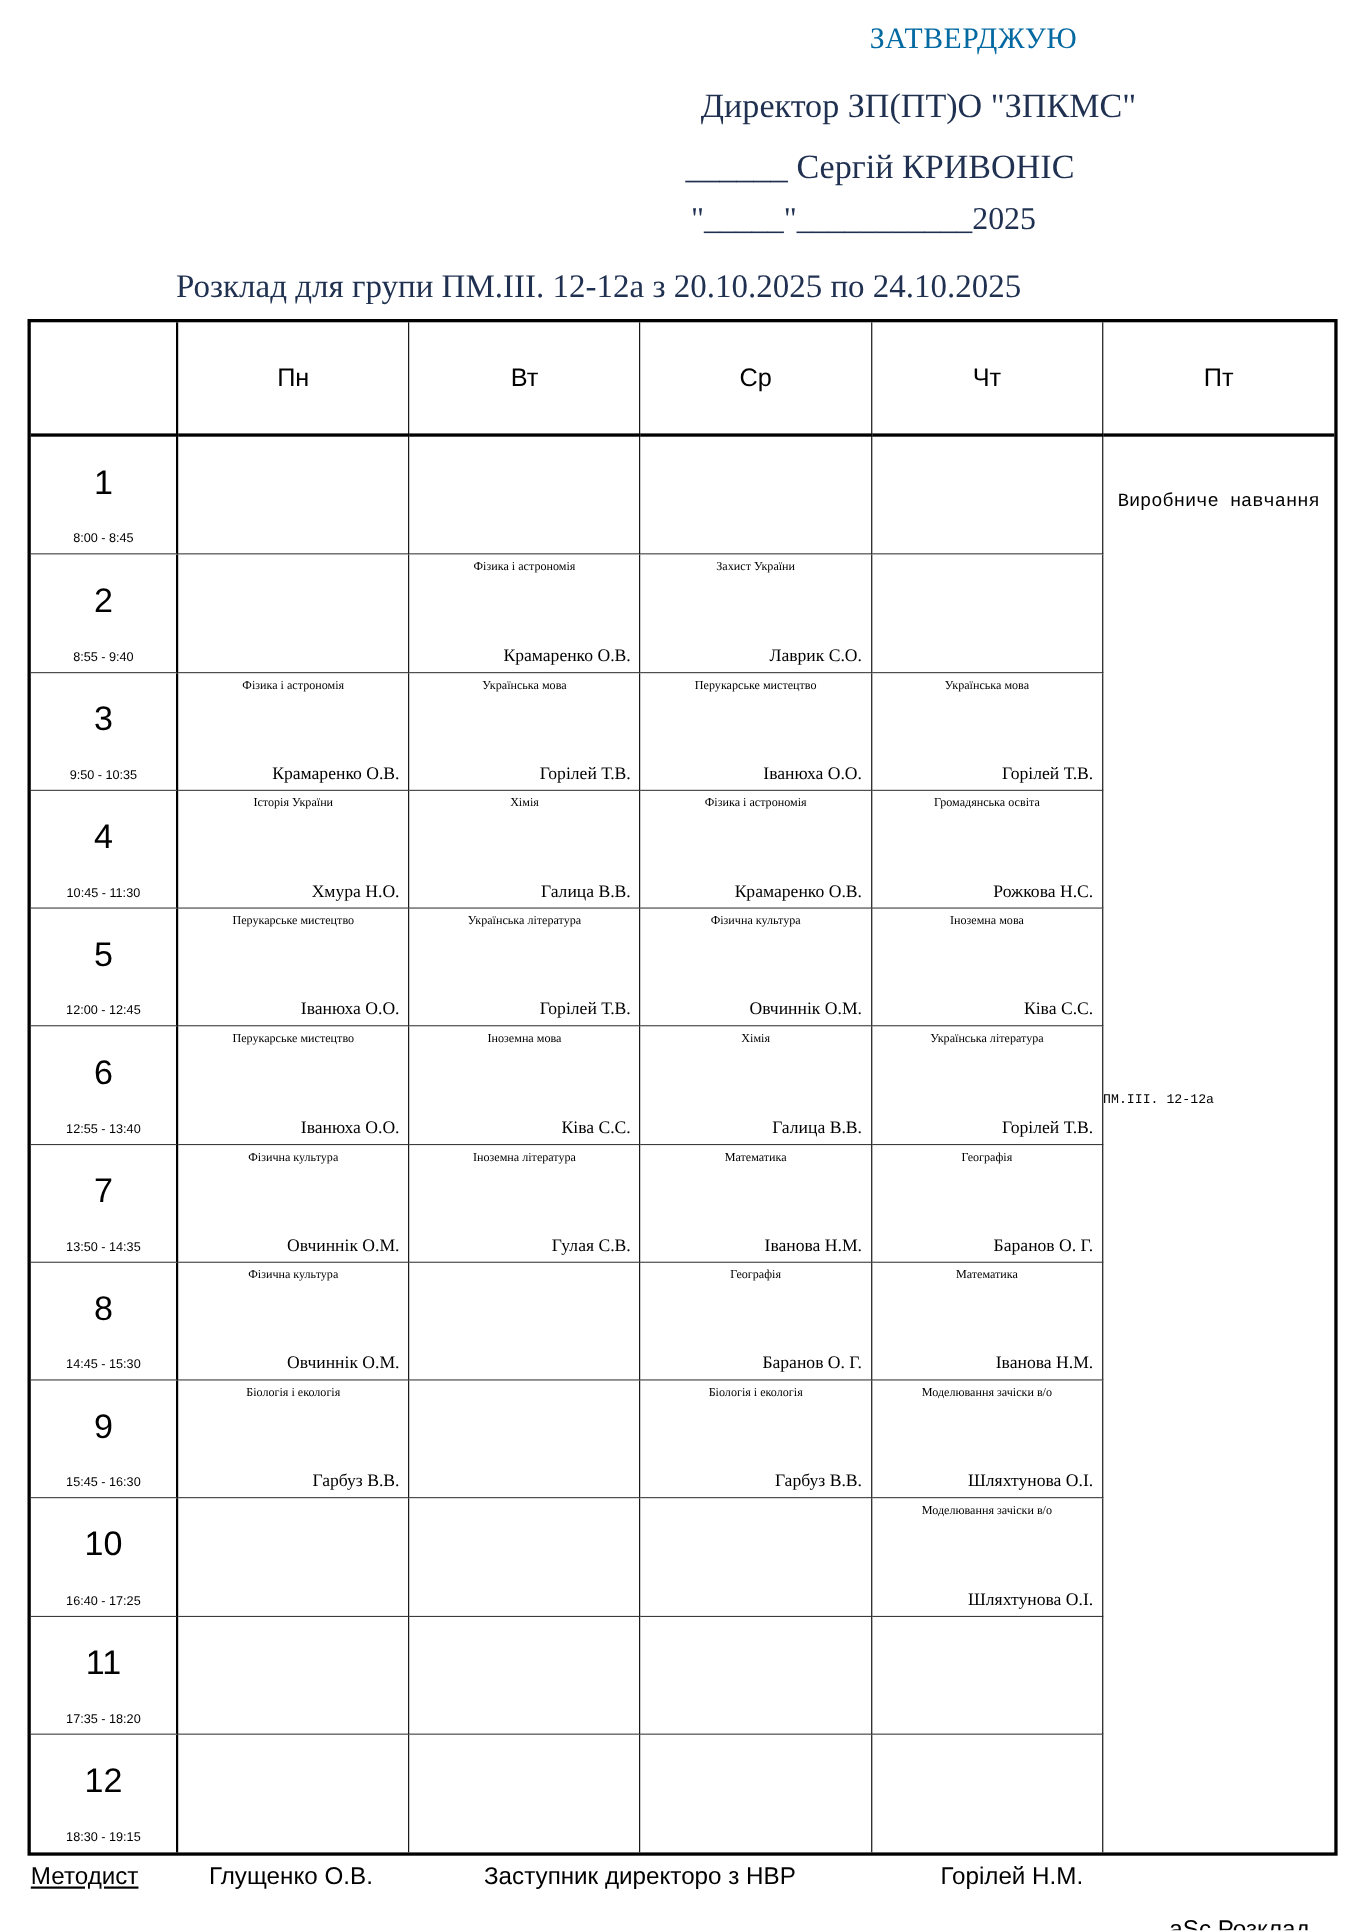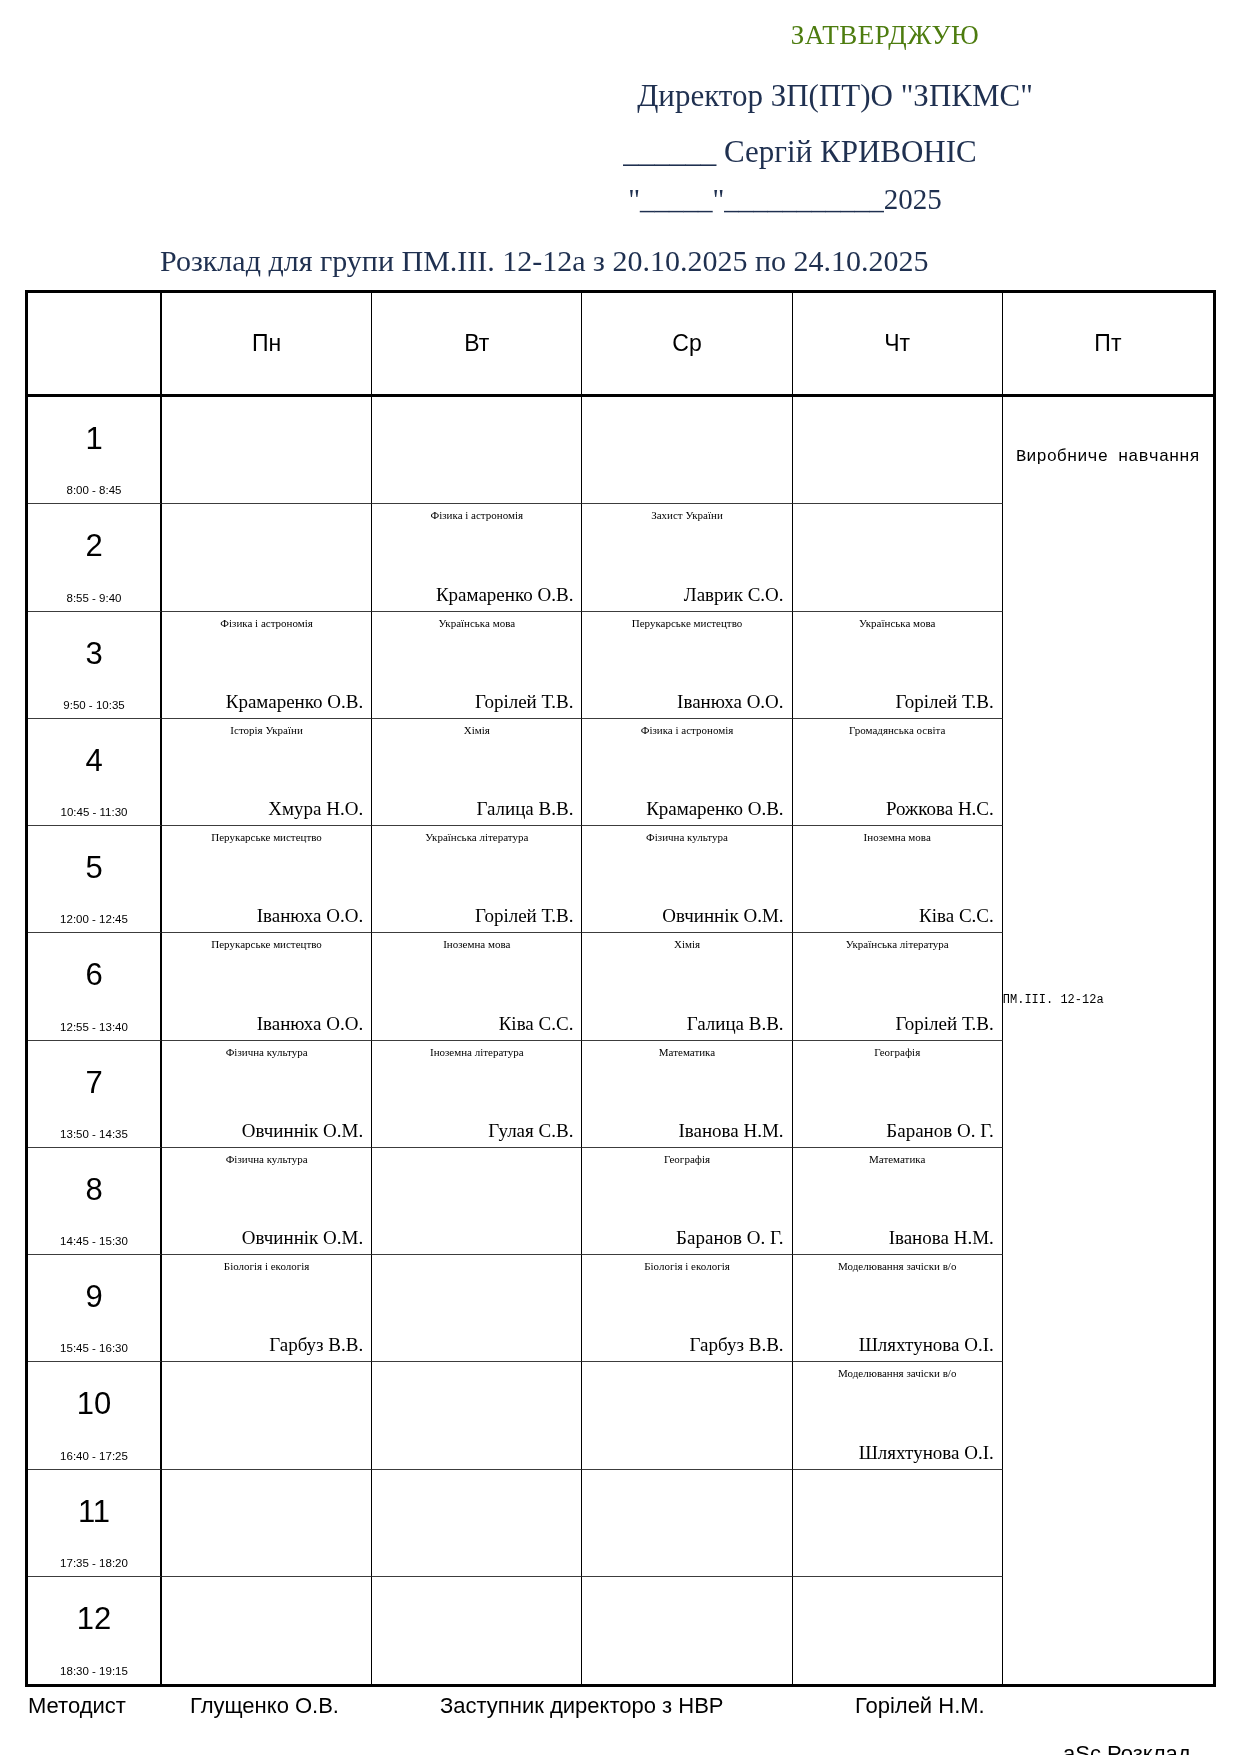--- a/index.html
+++ b/index.html
@@ -33,37 +33,37 @@
   .cell{box-sizing:border-box;position:relative;border-right:1.5px solid #000;
         border-bottom:1px solid #3c3c3c;}
   .cell.label-cell{border-right:2.5px solid #000;}
   .cell.last-row{border-bottom:none;}
   .lesson-num{position:absolute;top:24px;left:0;width:100%;text-align:center;
               font-family:"Liberation Sans", sans-serif;font-size:31px;}
   .lesson-time{position:absolute;bottom:7px;left:0;width:100%;text-align:center;
                font-family:"Liberation Sans", sans-serif;font-size:11.5px;}
   .subj{position:absolute;top:5px;left:0;width:100%;text-align:center;
         font-size:11px;line-height:1.15;}
-  .teach{position:absolute;bottom:5px;right:8px;font-size:19px;white-space:nowrap;}
+  .teach{position:absolute;bottom:5px;right:8px;font-size:16px;white-space:nowrap;}
   .fri-cell{grid-column:6;grid-row:2 / span 12;position:relative;
             border-right:none;border-bottom:none;box-sizing:border-box;font-family:Liberation Mono, monospace;}
   .fri-top{position:absolute;top:50px;left:0;width:100%;text-align:center;font-size:17px;}
   .fri-mid{position:absolute;top:596px;left:0;width:100%;text-align:left;font-size:12px;}
 
   
   .footer-item{position:absolute;top:1693px;font-family:"Liberation Sans", sans-serif;
                font-size:22px;white-space:nowrap;}
-  .f0{left:28px;} .f1{left:190px;} .f2{left:440px;} .f3{left:855px;} .f4{left:1063px;margin-top:48px;}
+  .f0{left:28px;text-decoration:underline;} .f1{left:190px;} .f2{left:440px;} .f3{left:855px;} .f4{left:1063px;margin-top:48px;}
 </style>
 </head>
 <body>
 
 <div class="page">
 
-  <div class="approve-line" style="color: #4d7c0f;">ЗАТВЕРДЖУЮ</div>
+  <div class="approve-line" style="color: #0369a1;">ЗАТВЕРДЖУЮ</div>
   <div class="director-line" style="color: rgb(31, 48, 80);">Директор ЗП(ПТ)О "ЗПКМС"</div>
   <div class="signature-line" style="color: rgb(31, 48, 80);">______ Сергій КРИВОНІС</div>
   <div class="date-line" style="color: rgb(31, 48, 80);">"_____"___________2025</div>
 
   <div class="doc-title" style="color: rgb(31, 48, 80);">Розклад для групи ПМ.ІІІ. 12-12а з 20.10.2025 по 24.10.2025</div>
 
   <div class="tt">
     <div class="hcell corner"></div>
     <div class="hcell">Пн</div>
     <div class="hcell">Вт</div>

